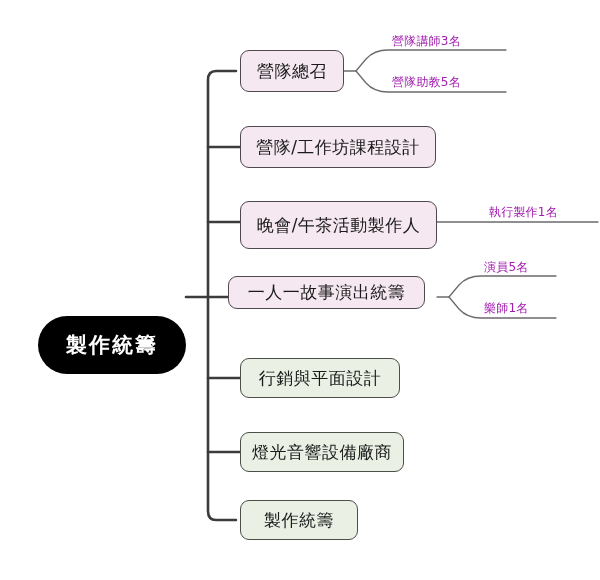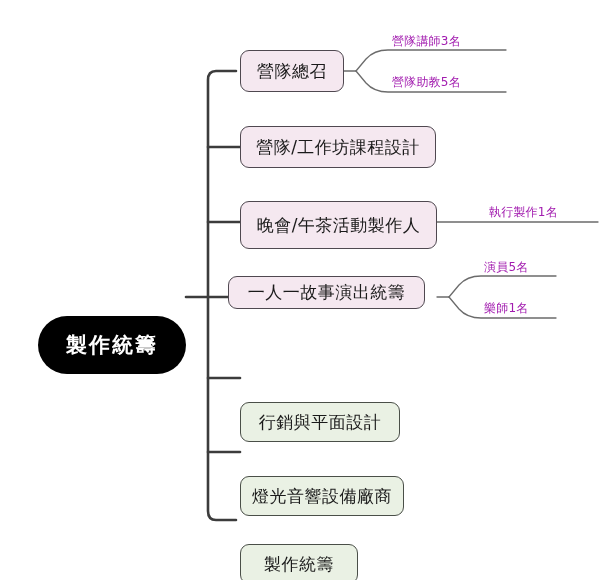--- a/index.html
+++ b/index.html
@@ -36,21 +36,20 @@
     letter-spacing: 0.5px;
     white-space: nowrap;
   }
   .node-pink {
     background: #f5e8f0;
     border-color: #4f4850;
   }
   .node-green {
     background: #eaf1e4;
     border-color: #4a4f48;
-    margin-top: 44px;
   }
   .root-node {
     position: absolute;
     box-sizing: border-box;
     display: flex;
     align-items: center;
     justify-content: center;
     background: #000000;
     color: #ffffff;
     border-radius: 34px;

